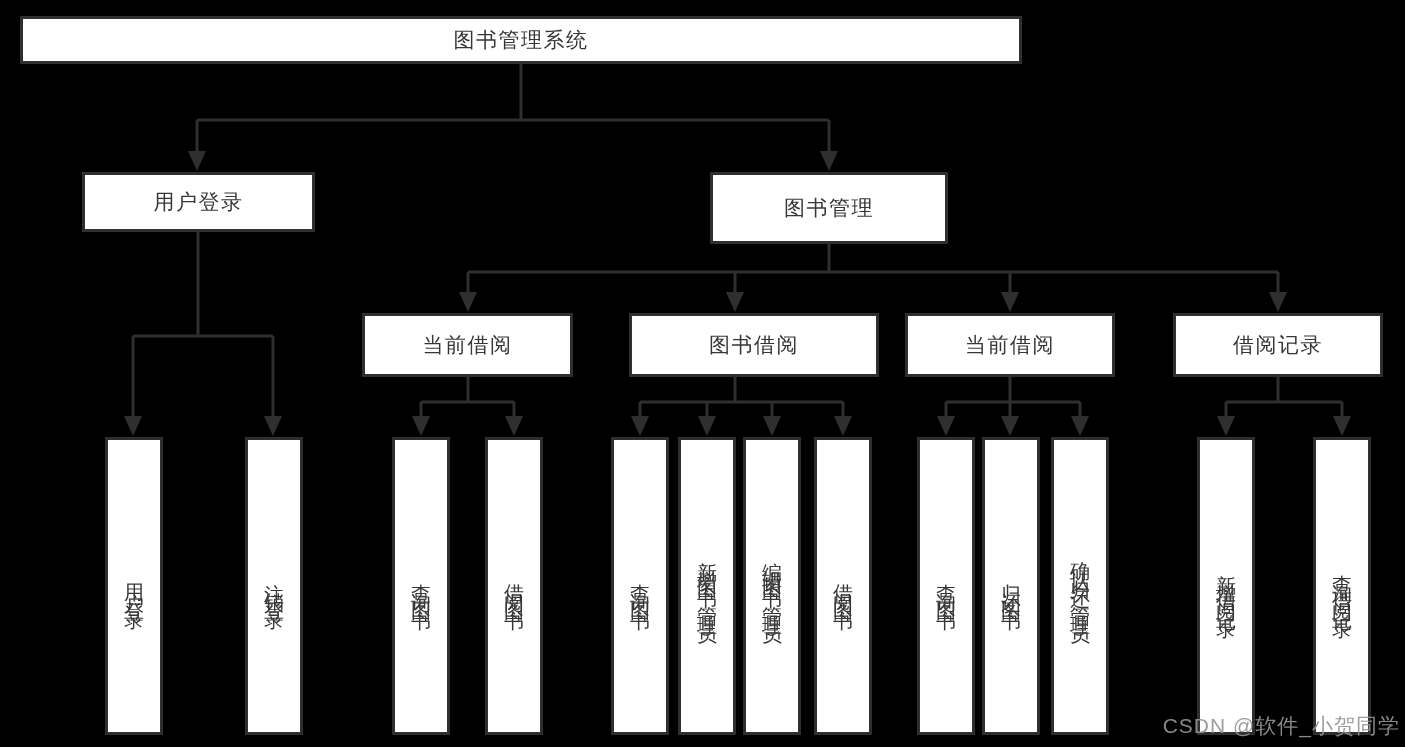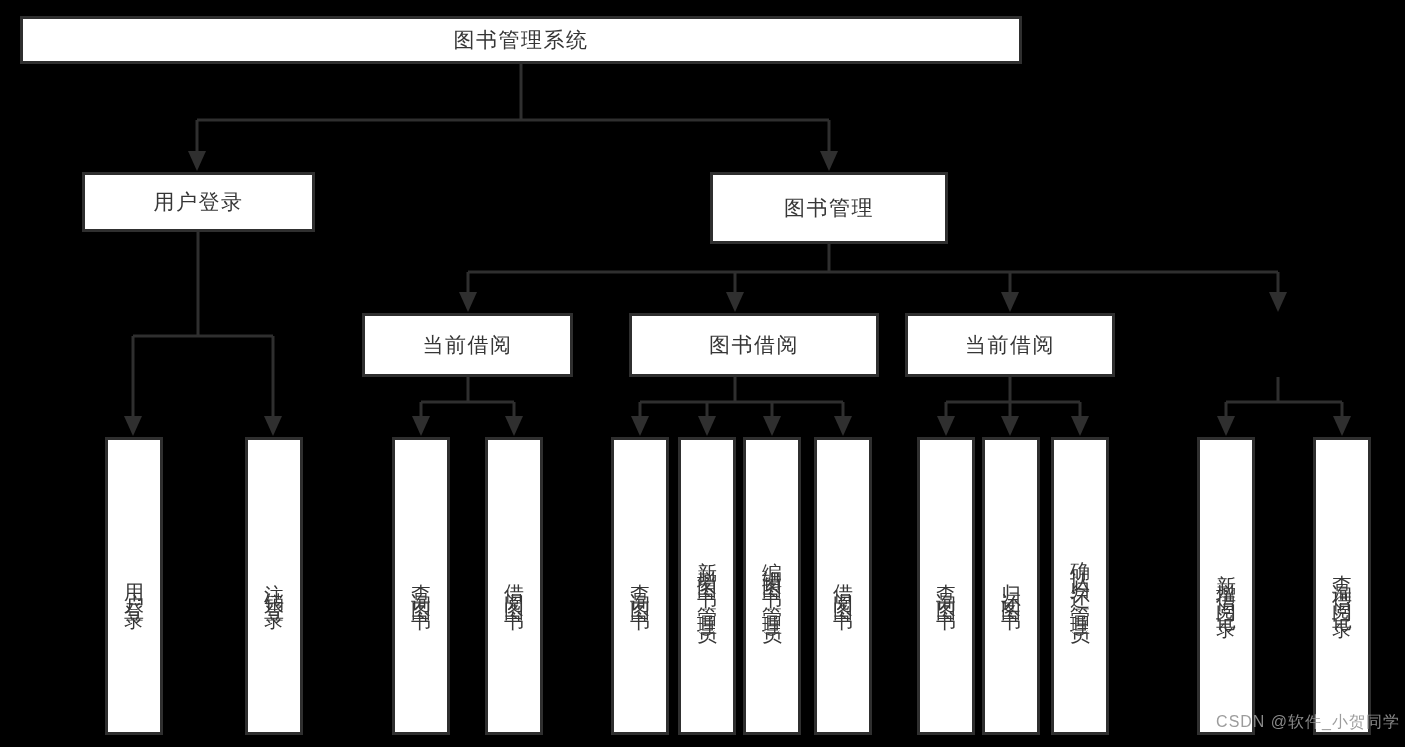--- a/index.html
+++ b/index.html
@@ -13,21 +13,21 @@
     box-sizing:border-box;display:flex;align-items:center;justify-content:center;
   }
   .hbox{font-size:21px;letter-spacing:1.5px;}
   .leaf{top:437px;width:58px;height:298px;}
   .vtext{
     writing-mode:vertical-rl;text-orientation:mixed;
     font-size:20px;line-height:1.05;letter-spacing:9px;white-space:nowrap;
   }
   .watermark{
     position:absolute;top:712px;right:5px;z-index:5;
-    font-size:16px;letter-spacing:1px;color:rgba(148,148,148,0.92);
+    font-size:21px;letter-spacing:1px;color:rgba(148,148,148,0.92);
   }
 </style>
 </head>
 <body>
 
 <div class="canvas">
 
   <svg class="connectors" width="1405" height="747" viewBox="0 0 1405 747">
     <g stroke="#2f2f2f" stroke-width="3" fill="none">
       <path d="M521 64 V120 M197 120 H829 M197 120 V158 M829 120 V158"></path>
@@ -74,20 +74,23 @@
 
   <div class="box hbox" style="left:362px;top:313px;width:211px;height:64px">
     <span>当前借阅</span>
   </div>
   <div class="box hbox" style="left:629px;top:313px;width:250px;height:64px">
     <span>图书借阅</span>
   </div>
   <div class="box hbox" style="left:905px;top:313px;width:210px;height:64px">
     <span>当前借阅</span>
   </div>
+  <div class="box hbox" style="left:1173px;top:313px;width:210px;height:64px">
+    <span>借阅记录</span>
+  </div>
 
   <div class="box leaf" style="left:105px">
     <span class="vtext">用户登录</span>
   </div>
   <div class="box leaf" style="left:245px">
     <span class="vtext">注销登录</span>
   </div>
 
   <div class="box leaf" style="left:392px">
     <span class="vtext">查询图书</span>

